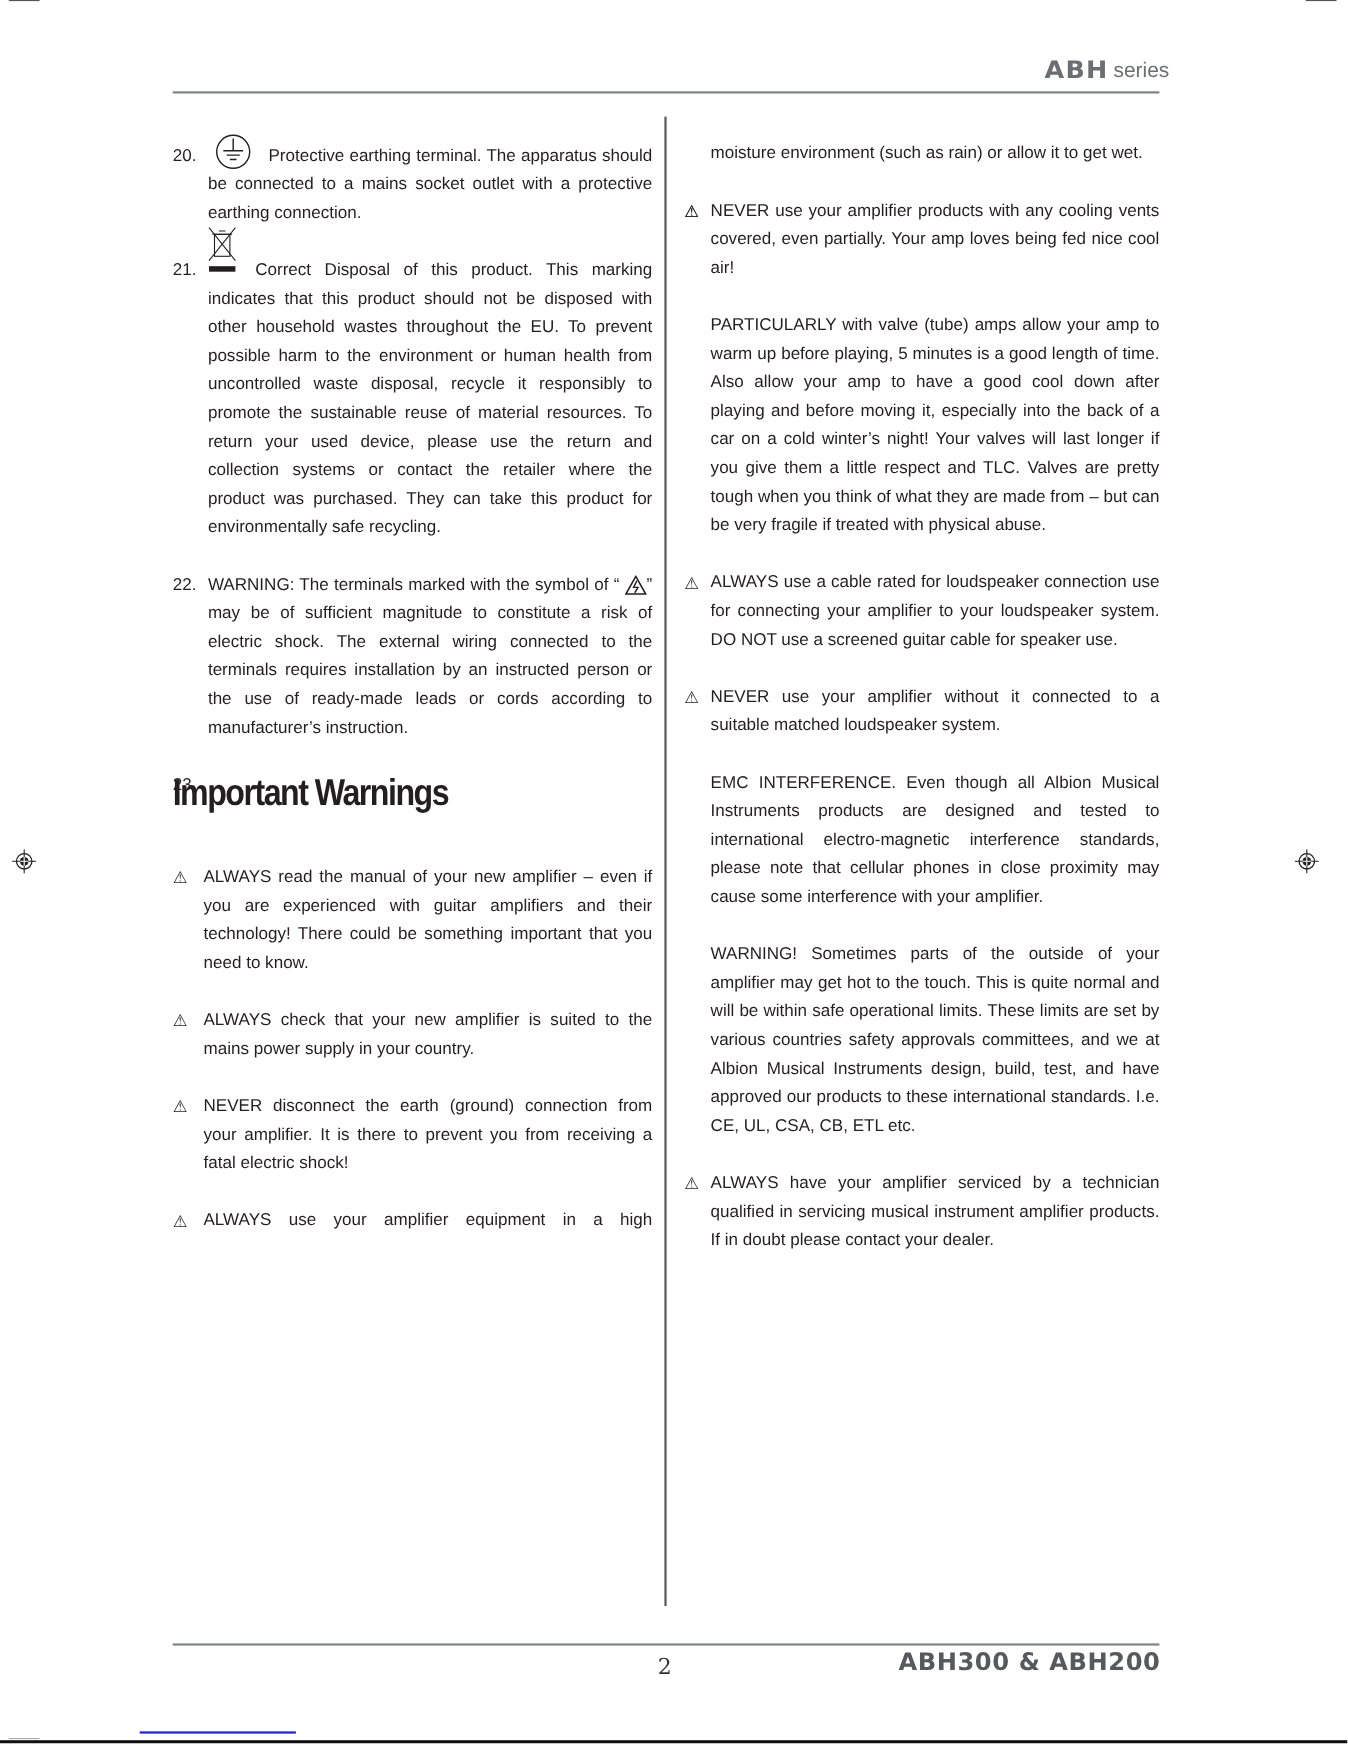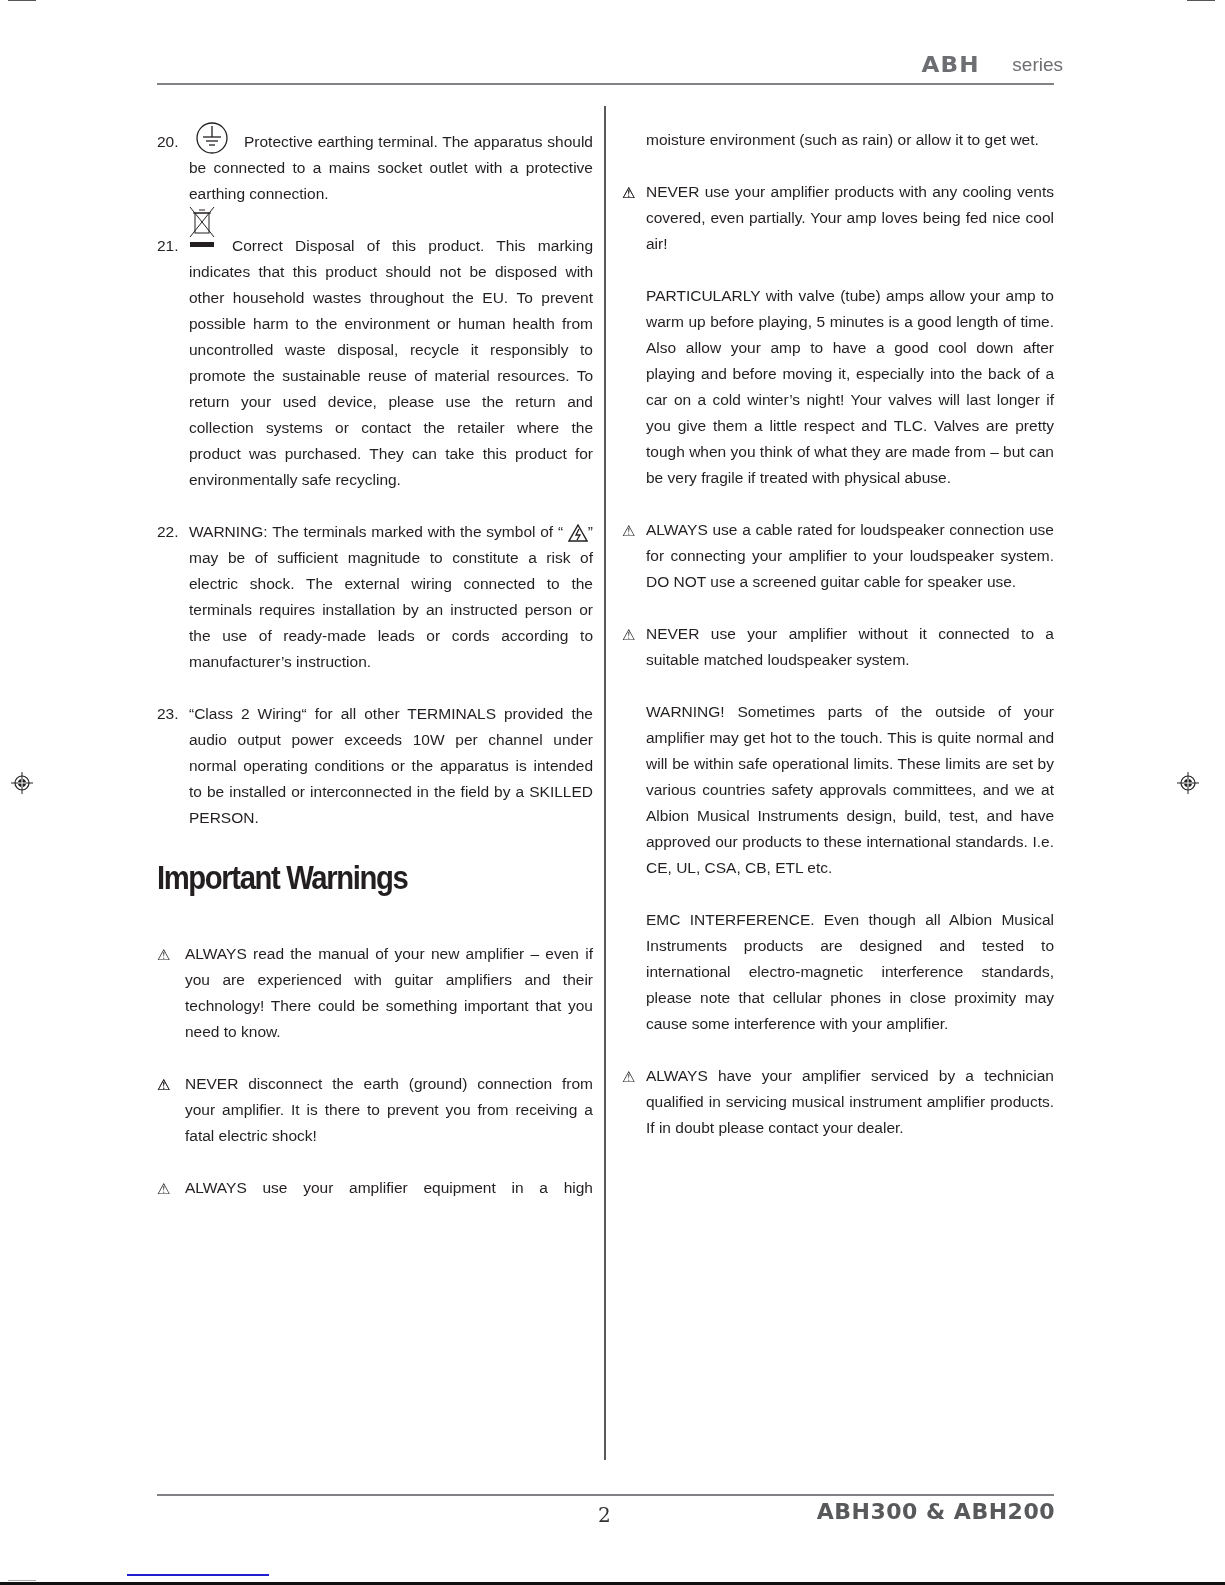--- a/index.html
+++ b/index.html
@@ -1,21 +1,21 @@
 <!DOCTYPE html>
 <html><head>
   <meta charset="utf-8">
   <style>
     html, body { margin: 0; padding: 0; background: #ffffff; }
     body { width: 1225px; height: 1585px; position: relative; overflow: hidden;
            font-family: "Liberation Sans", sans-serif; color: #231f20; }
     .crop { position: absolute; background: #555; }
     .header-brand { position: absolute; right: 162px; top: 52px; display: flex; align-items: center; gap: 6px; color: #6d6e71; }
     .brand-logo { font-family: "DejaVu Sans", sans-serif; font-weight: 900; font-size: 22px; letter-spacing: 1px; color: #6d6e71; transform: scaleX(1.05); }
-    .brand-suffix { font-size: 19px; color: #6d6e71; margin-left: 28px; }
+    .brand-suffix { font-size: 19px; color: #6d6e71; }
     .rule { position: absolute; height: 2px; background: #808285; }
     .col-divider { position: absolute; left: 604px; top: 106px; width: 2px; height: 1354px; background: #58595b; }
     .col { position: absolute; font-size: 15.5px; line-height: 26px; text-align: justify; }
     .col-left { left: 157px; width: 436px; top: 127px; }
     .col-right { left: 622px; width: 432px; top: 127px; }
     .para { position: relative; padding-left: 32px; margin: 0 0 26px 0; }
     .para.plain { padding-left: 32px; }
     .para .num { position: absolute; left: 0; top: 0; }
     .para .warn { position: absolute; left: 0; top: 1px; font-size: 15px; color: #231f20; }
     .col-right .para { padding-left: 24px; }
@@ -95,31 +95,31 @@
   <div class="para">
     <span class="num">22.</span>
     <span>WARNING:  The terminals marked with the symbol of “ </span><svg class="inline-icon" width="20" height="18" viewBox="0 0 20 18">
       <polygon points="10,1 19,17 1,17" fill="none" stroke="#231f20" stroke-width="1.4"></polygon>
       <polyline points="11,5 8,11 12,11 9,16" fill="none" stroke="#231f20" stroke-width="1.3"></polyline>
     </svg><span>” may be of sufficient magnitude to constitute a risk of electric shock. The external wiring connected to the terminals requires installation by an instructed person or the use of ready-made leads or cords according to manufacturer’s instruction.</span>
   </div>
 
   <div class="para">
     <span class="num">23.</span>
-    <span>“Class 2 Wiring“ for all other TERMINALS provided the audio output power exceeds 10W per channel under normal operating conditions or the apparatus is intended to be installed or interconnected in the field by a SKILLED PERSON.</span>
   </div>
 
   <div class="heading">Important Warnings</div>
 
   <div class="para warnpara">
     <span class="warn">⚠</span>
     <span>ALWAYS read the manual of your new amplifier – even if you are experienced with guitar amplifiers and their technology! There could be something important that you need to know.</span>
   </div>
   <div class="para warnpara">
     <span class="warn">⚠</span>
+    <span>ALWAYS check that your new amplifier is suited to the mains power supply in your country.</span>
   </div>
   <div class="para warnpara">
     <span class="warn">⚠</span>
     <span>NEVER disconnect the earth (ground) connection from your amplifier. It is there to prevent you from receiving a fatal electric shock!</span>
   </div>
   <div class="para warnpara" style="text-align-last:justify;">
     <span class="warn">⚠</span>
     <span>ALWAYS use your amplifier equipment in a high</span>
   </div>
 </div>
@@ -139,24 +139,24 @@
   </div>
   <div class="para">
     <span class="warn">⚠</span>
     <span>ALWAYS use a cable rated for loudspeaker connection use for connecting your amplifier to your loudspeaker system. DO NOT use a screened guitar cable for speaker use.</span>
   </div>
   <div class="para">
     <span class="warn">⚠</span>
     <span>NEVER use your amplifier without it connected to a suitable matched loudspeaker system.</span>
   </div>
   <div class="para">
-    <span>WARNING! Sometimes parts of the outside of your amplifier may get hot to the touch. This is quite normal and will be within safe operational limits. These limits are set by various countries safety approvals committees, and we at Albion Musical Instruments design, build, test, and have approved our products to these international standards. I.e. CE, UL, CSA, CB, ETL etc.</span>
+    <span>EMC INTERFERENCE. Even though all Albion Musical Instruments products are designed and tested to international electro-magnetic interference standards, please note that cellular phones in close proximity may cause some interference with your amplifier.</span>
   </div>
   <div class="para">
-    <span>EMC INTERFERENCE. Even though all Albion Musical Instruments products are designed and tested to international electro-magnetic interference standards, please note that cellular phones in close proximity may cause some interference with your amplifier.</span>
+    <span>WARNING! Sometimes parts of the outside of your amplifier may get hot to the touch. This is quite normal and will be within safe operational limits. These limits are set by various countries safety approvals committees, and we at Albion Musical Instruments design, build, test, and have approved our products to these international standards. I.e. CE, UL, CSA, CB, ETL etc.</span>
   </div>
   <div class="para">
     <span class="warn">⚠</span>
     <span>ALWAYS have your amplifier serviced by a technician qualified in servicing musical instrument amplifier products. If in doubt please contact your dealer.</span>
   </div>
 </div>
 
 <div class="rule" style="left:157px;top:1494px;width:897px;"></div>
 <div class="footer-page">2</div>
 <div class="footer-model">ABH300 &amp; ABH200</div>

